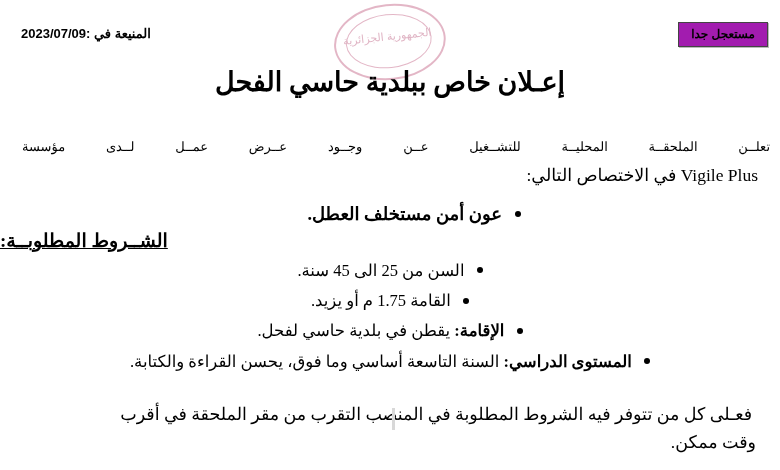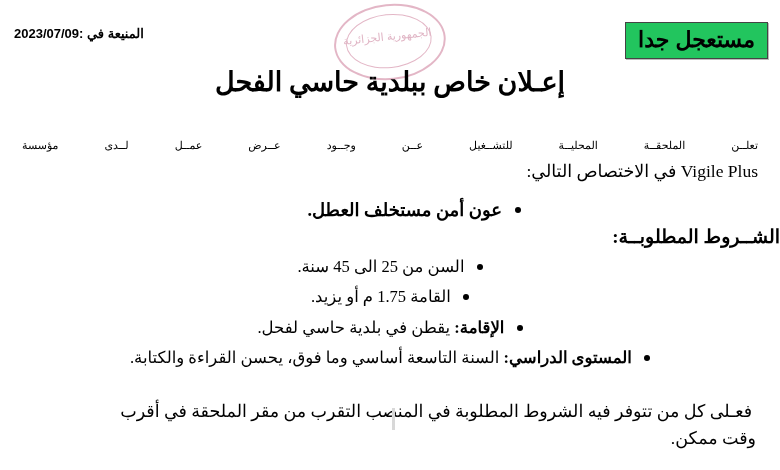--- a/index.html
+++ b/index.html
@@ -28,31 +28,31 @@
   .top-row {
     position: relative;
     height: 58px;
   }
   .urgent-box {
     position: absolute;
     top: 22px;
     right: 12px;
     border: 1px solid #444;
     padding: 4px 12px 5px 12px;
-    font-size: 22px;
+    font-size: 12px;
     font-weight: bold;
     font-family: "Liberation Sans", sans-serif;
     letter-spacing: 0.5px;
-    background: #22c55e;
+    background: #a21caf;
     box-shadow: 1px 1px 0 #bbb;
   }
   .date-line {
     position: absolute;
     top: 26px;
-    left: 14px;
+    left: 21px;
     font-size: 13px;
     font-weight: bold;
     font-family: "Liberation Sans", sans-serif;
     white-space: nowrap;
   }
 
   
   .stamp {
     position: absolute;
     top: 4px;
@@ -95,25 +95,25 @@
     font-size: 27px;
     font-weight: bold;
     margin: 8px 0 14px 0;
     letter-spacing: 0;
     position: relative;
     z-index: 2;
   }
 
   
   .intro {
-    font-size: 11px;
+    font-size: 13px;
     line-height: 1.75;
     text-align: justify;
     text-align-last: justify;
-    padding: 0 22px 0 22px;
+    padding: 0 10px 0 22px;
     margin-bottom: 2px;
     margin-top: 38px;
   }
   .intro .spaced {
     letter-spacing: 1.5px;
   }
   .latin {
     font-family: "Liberation Serif", serif;
     direction: ltr;
     unicode-bidi: isolate;
@@ -156,23 +156,24 @@
   li.justify-item {
     text-align: justify;
     text-align-last: center;
     padding: 0 26px;
   }
   b.lead {
     font-weight: bold;
   }
 
   .section-head {
-    text-align: right;
+    text-align: left;
     font-size: 19px;
     font-weight: bold;
+    text-decoration: underline;
     margin: 4px 0 6px 0;
   }
 
   .first-bullet {
     text-align: center;
     font-size: 18px;
     font-weight: bold;
     margin: 12px 0 2px 0;
     padding-left: 48px;
   }

